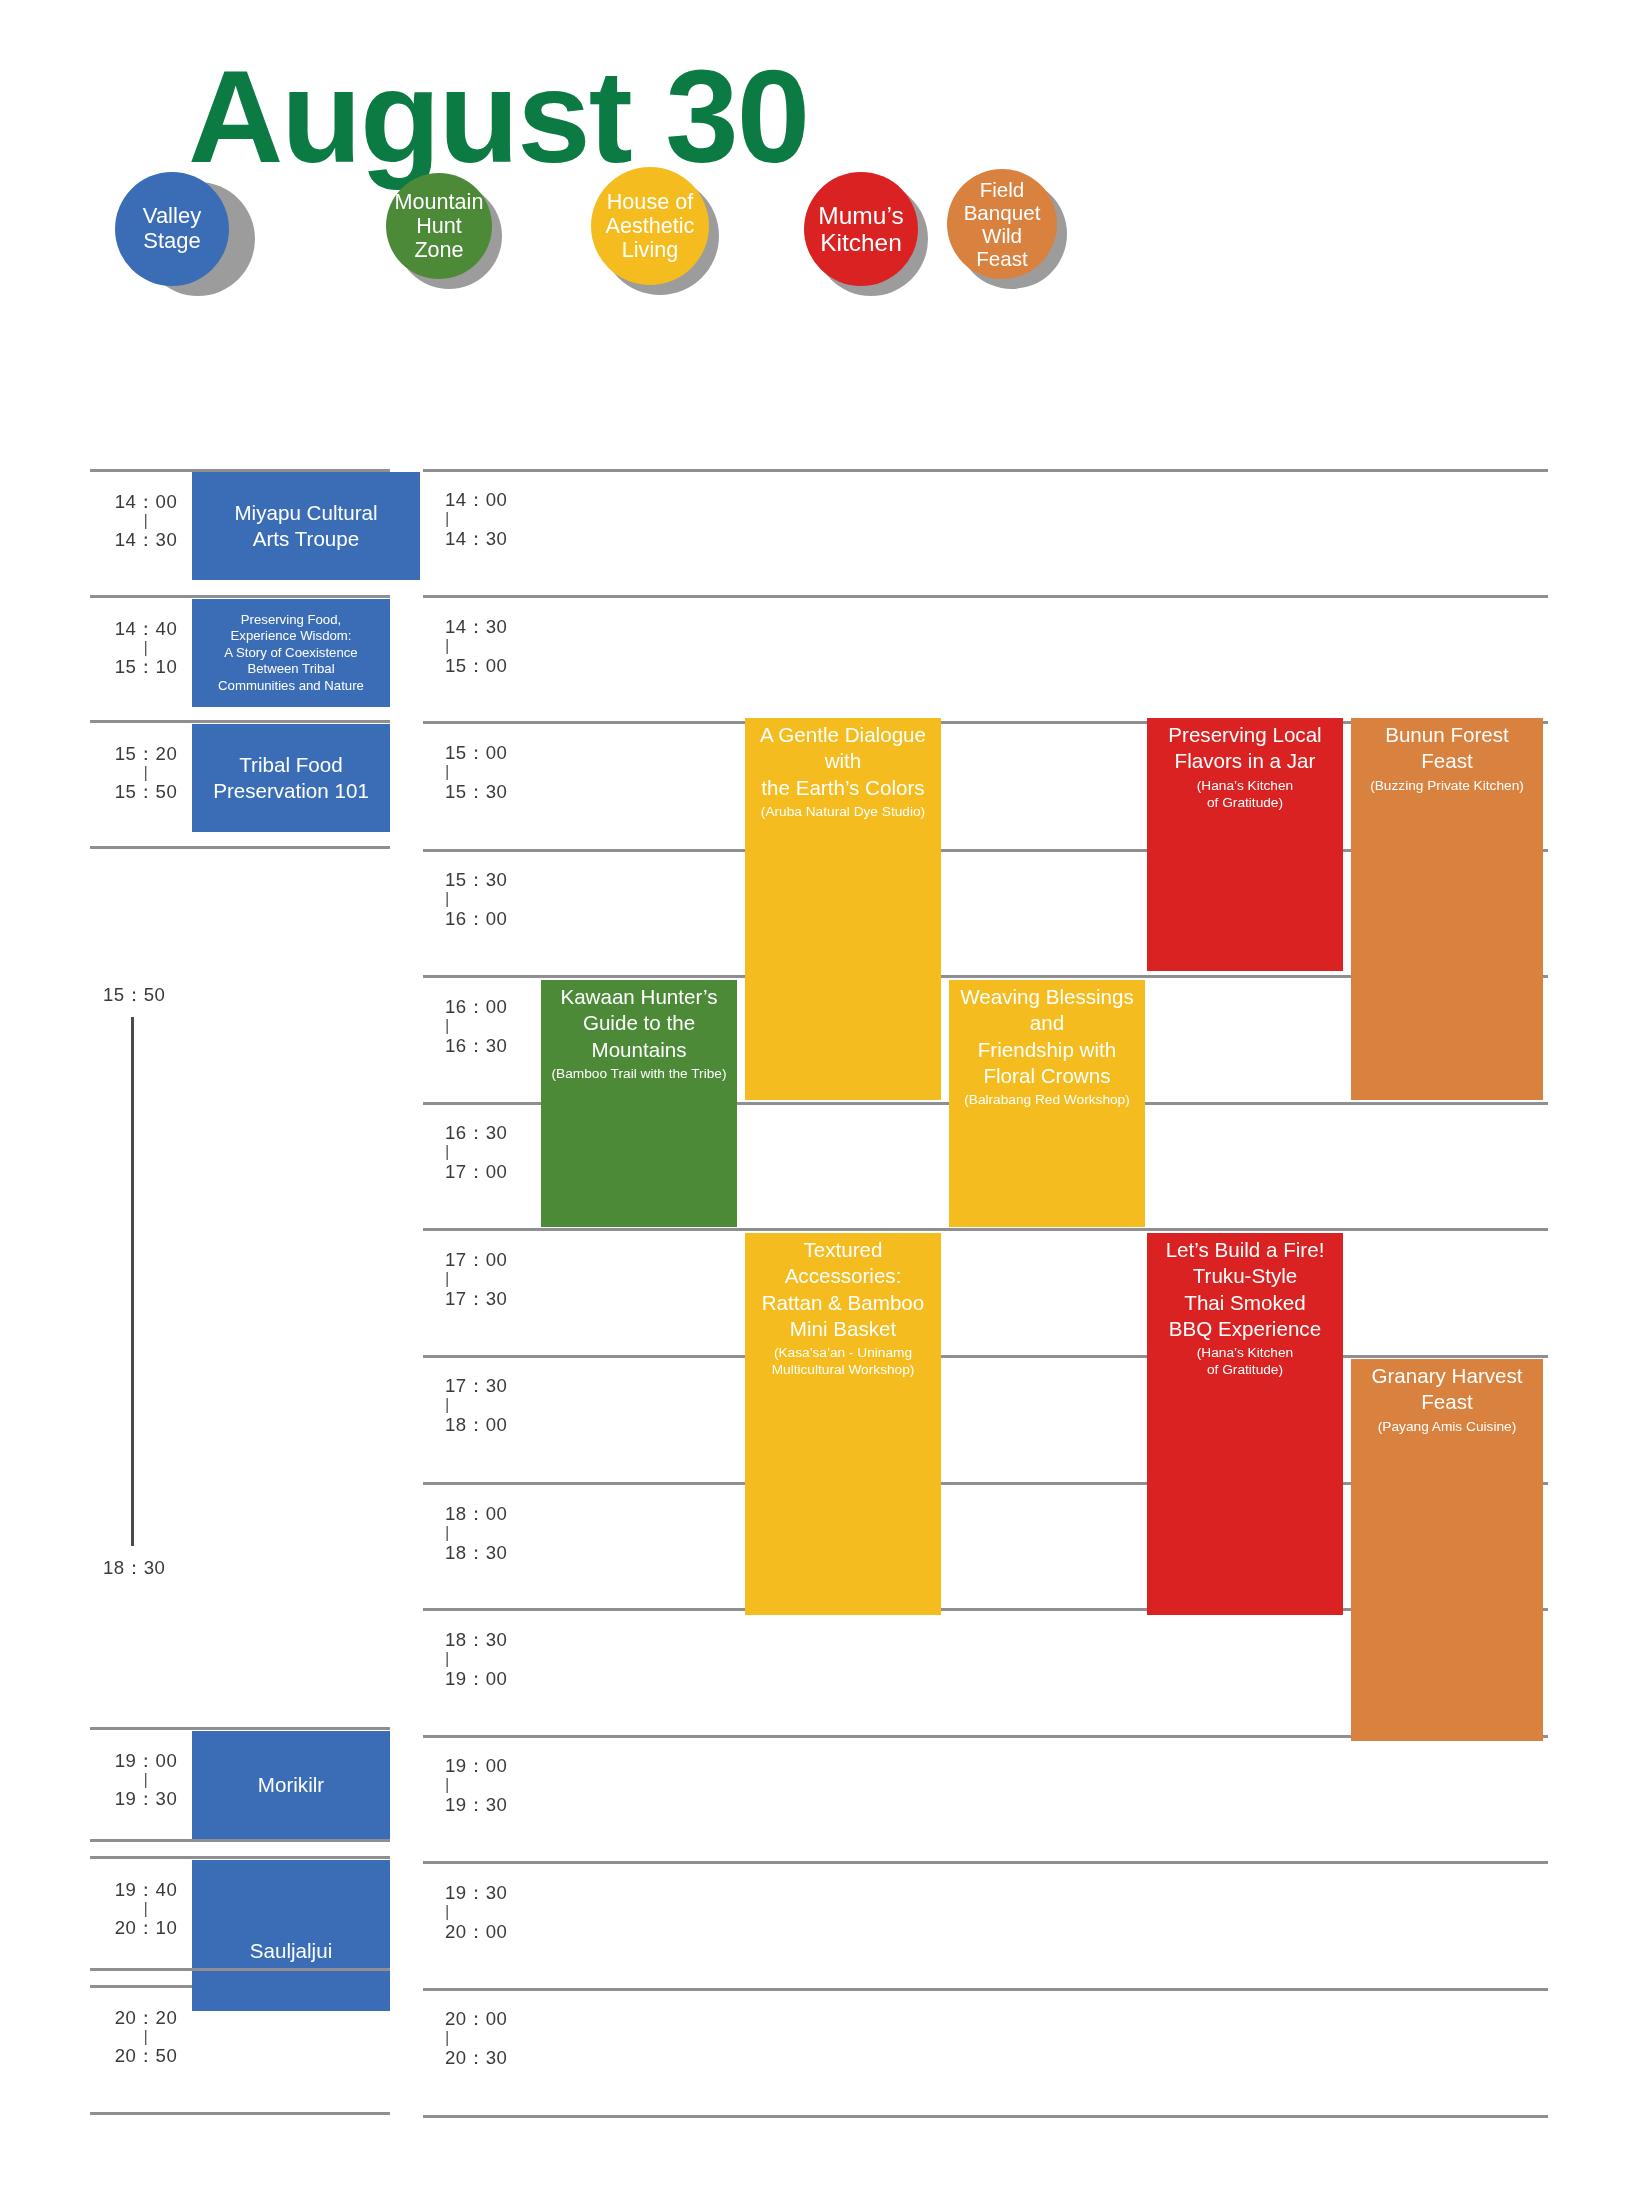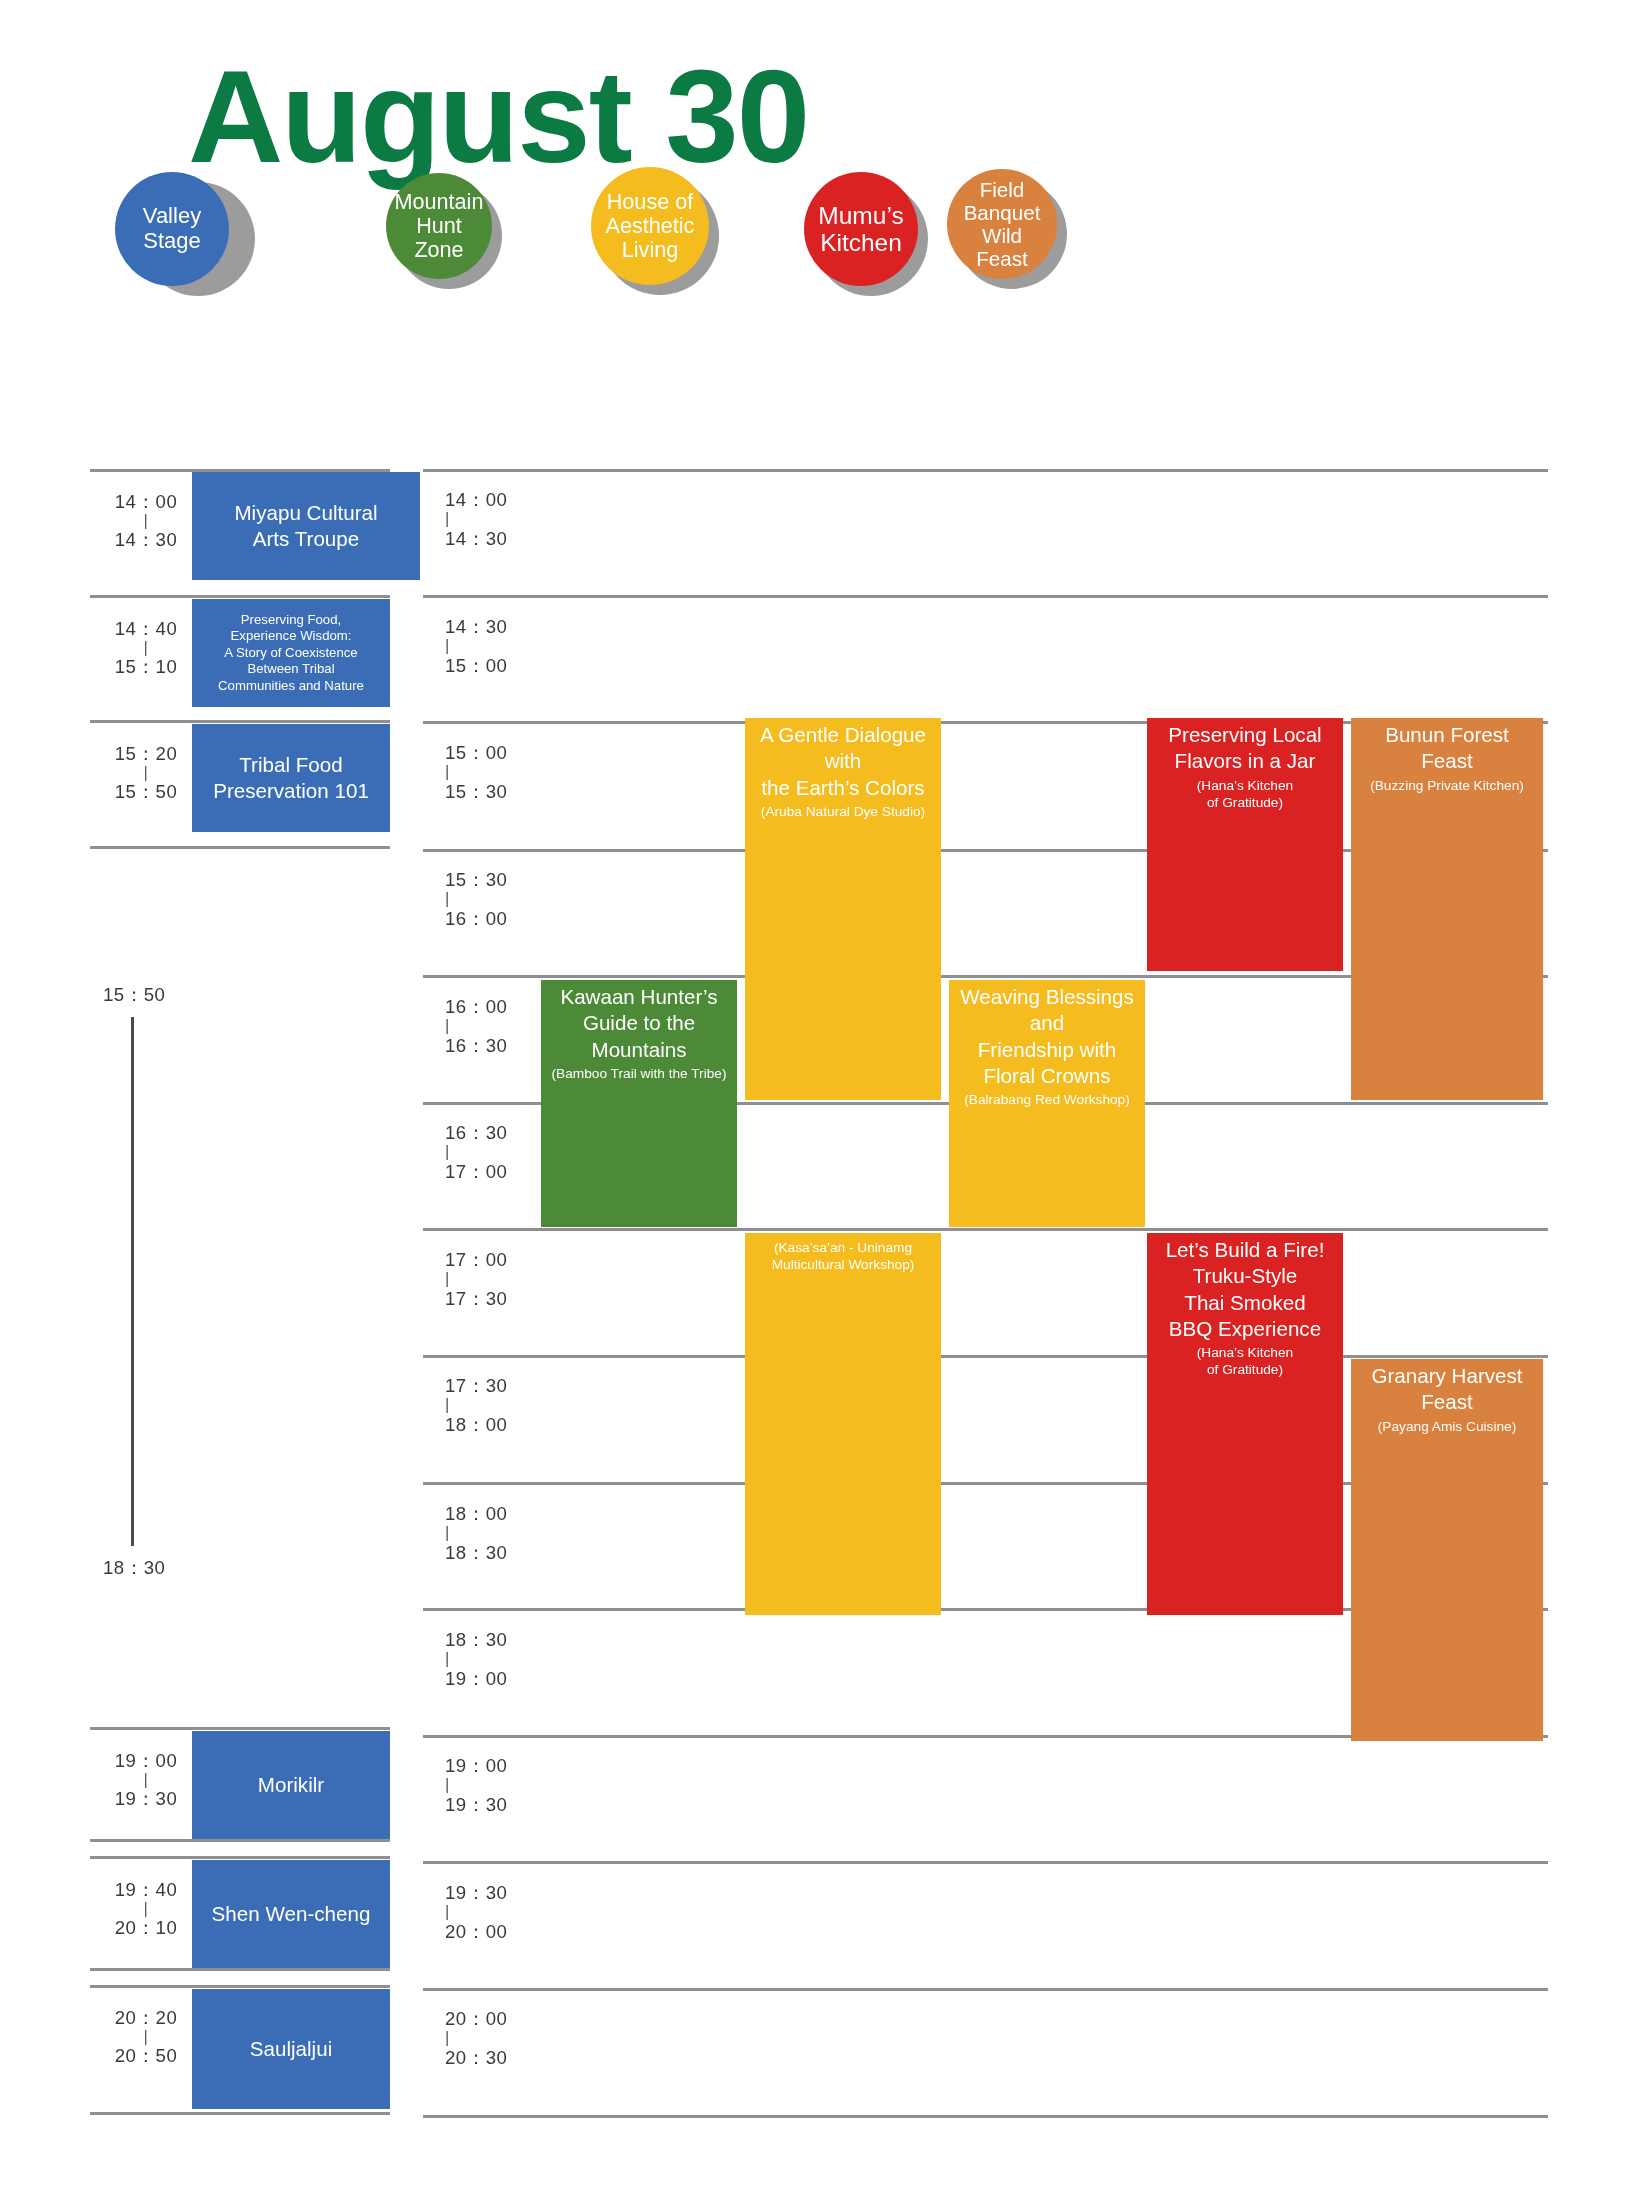--- a/index.html
+++ b/index.html
@@ -137,21 +137,21 @@
       <div class="vs-block" style="left: 192px; top: 1731px; width: 198px; height: 108px;">
         <div><span class="">Morikilr</span></div>
       </div>
       <div class="vs-rule" style="left: 90px; top: 1856px; width: 300px;"></div>
       <div class="vs-time" style="left: 96px; top: 1878px; width: 100px;"><span>19：40</span><span class="dash">|</span><span>20：10</span></div>
       <div class="vs-block" style="left: 192px; top: 1860px; width: 198px; height: 108px;">
         <div><span class="">Shen Wen-cheng</span></div>
       </div>
       <div class="vs-rule" style="left: 90px; top: 1985px; width: 300px;"></div>
       <div class="vs-time" style="left: 96px; top: 2006px; width: 100px;"><span>20：20</span><span class="dash">|</span><span>20：50</span></div>
-      <div class="vs-block" style="left: 192px; top: 1989px; width: 198px; height: 120px;">
+      <div class="vs-block" style="left: 192px; top: 1891px; width: 198px; height: 120px;">
         <div><span class="">Sauljaljui</span></div>
       </div>
       <div class="vs-rule" style="left: 90px; top: 2112px; width: 300px;"></div>
       <div class="vs-rule" style="left: 90px; top: 846px; width: 300px;"></div>
       <div class="vs-rule" style="left: 90px; top: 1839px; width: 300px;"></div>
       <div class="vs-rule" style="left: 90px; top: 1968px; width: 300px;"></div>
       <div class="conn-label" style="left: 103px; top: 982px;">15：50</div>
       <div class="conn-line" style="left: 131px; top: 1017px; height: 529px;"></div>
       <div class="conn-label" style="left: 103px; top: 1555px;">18：30</div>
     </div>
@@ -201,20 +201,21 @@
       </div>
       <div class="ev" style="left: 541px; top: 980px; width: 196px; height: 247px; background: rgb(76, 138, 56);">
         <div class="t"><span class="">Kawaan Hunter’s</span><br><span class="">Guide to the</span><br><span class="">Mountains</span></div>
         <div class="s"><span class="">(Bamboo Trail with the Tribe)</span></div>
       </div>
       <div class="ev" style="left: 949px; top: 980px; width: 196px; height: 247px; background: rgb(244, 188, 30);">
         <div class="t"><span class="">Weaving Blessings</span><br><span class="">and</span><br><span class="">Friendship with</span><br><span class="">Floral Crowns</span></div>
         <div class="s"><span class="">(Balrabang Red Workshop)</span></div>
       </div>
       <div class="ev" style="left: 745px; top: 1233px; width: 196px; height: 382px; background: rgb(244, 188, 30);">
+        <div class="t"><span class="">Textured</span><br><span class="">Accessories:</span><br><span class="">Rattan &amp; Bamboo</span><br><span class="">Mini Basket</span></div>
         <div class="s"><span class="">(Kasa’sa’an - Uninamg</span><br><span class="">Multicultural Workshop)</span></div>
       </div>
       <div class="ev" style="left: 1147px; top: 1233px; width: 196px; height: 382px; background: rgb(217, 34, 33);">
         <div class="t"><span class="">Let’s Build a Fire!</span><br><span class="">Truku-Style</span><br><span class="">Thai Smoked</span><br><span class="">BBQ Experience</span></div>
         <div class="s"><span class="">(Hana’s Kitchen</span><br><span class="">of Gratitude)</span></div>
       </div>
       <div class="ev" style="left: 1351px; top: 1359px; width: 192px; height: 382px; background: rgb(217, 129, 63);">
         <div class="t"><span class="">Granary Harvest</span><br><span class="">Feast</span></div>
         <div class="s"><span class="">(Payang Amis Cuisine)</span></div>
       </div>

